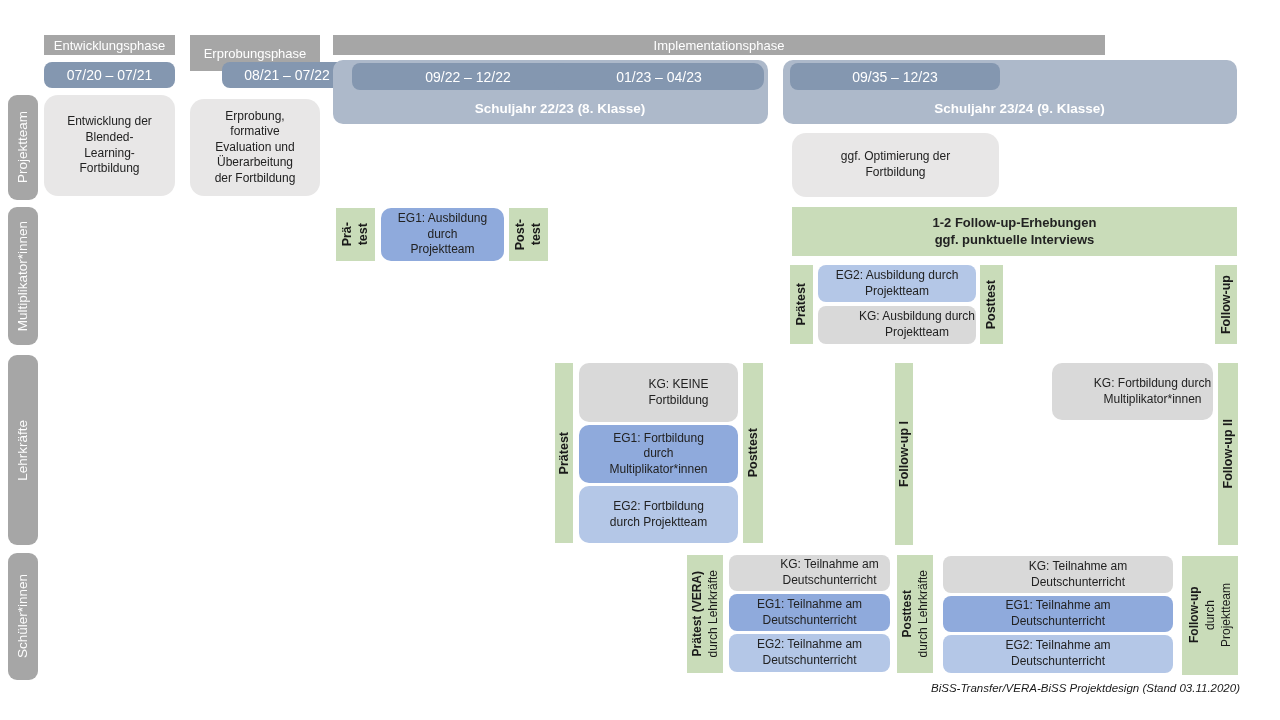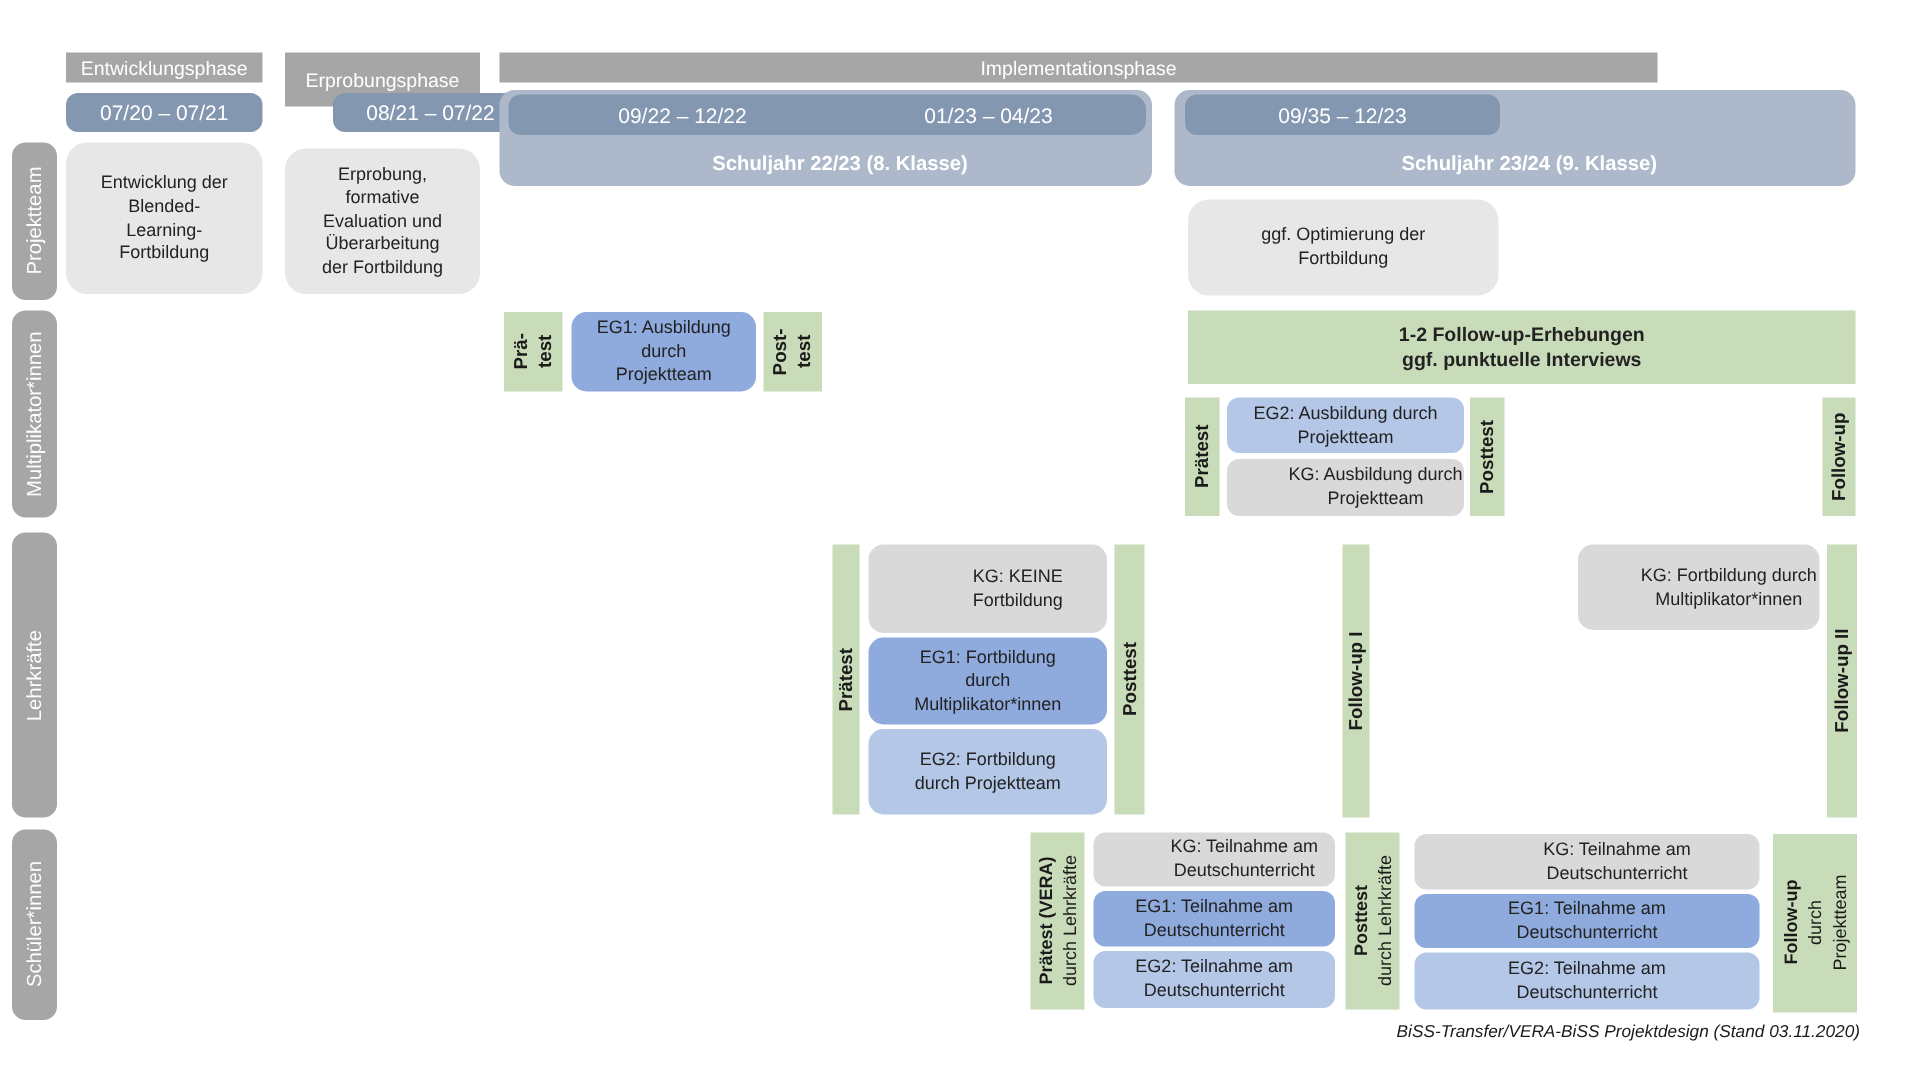--- a/index.html
+++ b/index.html
@@ -60,21 +60,21 @@
 <div class="canvas">
 
   <div class="abs phasebar" style="left:44px;top:35px;width:131px;height:20px;">Entwicklungsphase</div>
   <div class="abs phasebar" style="left:190px;top:35px;width:130px;height:36px;">Erprobungsphase</div>
   <div class="abs phasebar" style="left:333px;top:35px;width:772px;height:20px;text-align:center;">Implementationsphase</div>
 
   <div class="abs datebar" style="left:44px;top:62px;width:131px;height:26px;">07/20 – 07/21</div>
   <div class="abs datebar" style="left:190px;top:62px;width:130px;height:26px;margin-left:32px;">08/21 – 07/22</div>
 
   <div class="abs year" style="left:333px;top:60px;width:435px;height:64px;"></div>
-  <div class="abs datebar" style="left:339px;top:63px;width:232px;height:27px;">09/22 – 12/22</div>
+  <div class="abs datebar" style="left:352px;top:63px;width:232px;height:27px;">09/22 – 12/22</div>
   <div class="abs datebar" style="left:554px;top:63px;width:210px;height:27px;border-radius:10px;">01/23 – 04/23</div>
   <div class="abs yearlabel" style="left:333px;top:96px;width:435px;height:24px;">Schuljahr 22/23 (8. Klasse)</div>
 
   <div class="abs year" style="left:783px;top:60px;width:454px;height:64px;"></div>
   <div class="abs datebar" style="left:790px;top:63px;width:210px;height:27px;">09/35 – 12/23</div>
   <div class="abs yearlabel" style="left:783px;top:96px;width:454px;height:24px;">Schuljahr 23/24 (9. Klasse)</div>
 
   <div class="abs rowlabel" style="left:8px;top:95px;width:30px;height:105px;">
     <div class="vtext">Projektteam</div>
   </div>

